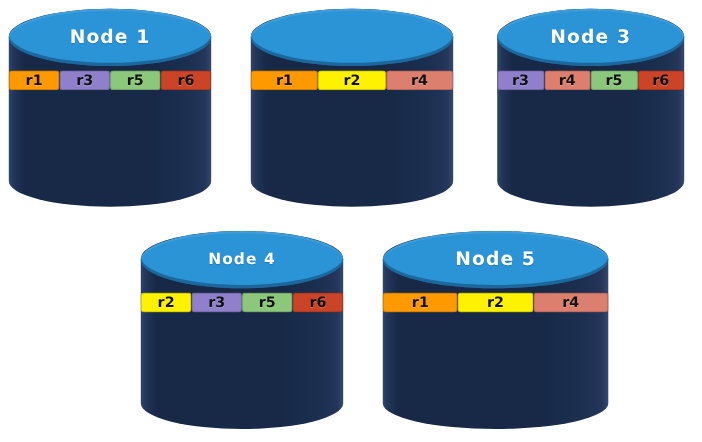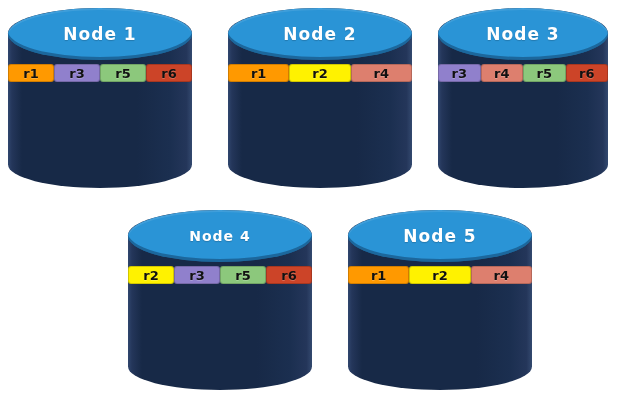--- a/index.html
+++ b/index.html
@@ -119,28 +119,27 @@
         <div class="shard" style="width: 122px; height: 18px; font-size: 13px; background: rgb(255, 153, 0);">r1</div>
         <div class="shard" style="width: 122px; height: 18px; font-size: 13px; background: rgb(144, 128, 204);">r3</div>
         <div class="shard" style="width: 122px; height: 18px; font-size: 13px; background: rgb(140, 200, 124);">r5</div>
         <div class="shard" style="width: 122px; height: 18px; font-size: 13px; background: rgb(204, 68, 40);">r6</div>
       </div>
     </div>
     <div class="node" style="left: 228px; top: 8px; width: 184px; height: 180px;">
       <div class="cyl-body"></div>
       <div class="cyl-top-rim"></div>
       <div class="cyl-top" style="background: rgb(42, 148, 214);"></div>
-      <div class="node-label" style="font-size: 17px; color: rgb(255, 255, 255);">Node  2</div>
       <div class="shards" style="top: 56px; row-gap: 6px;">
         <div class="shard" style="width: 122px; height: 18px; font-size: 13px; background: rgb(255, 153, 0);">r1</div>
         <div class="shard" style="width: 122px; height: 18px; font-size: 13px; background: rgb(255, 242, 0);">r2</div>
         <div class="shard" style="width: 122px; height: 18px; font-size: 13px; background: rgb(221, 127, 110);">r4</div>
       </div>
     </div>
-    <div class="node" style="left: 438px; top: 8px; width: 170px; height: 180px;">
+    <div class="node" style="left: 452px; top: 8px; width: 170px; height: 180px;">
       <div class="cyl-body"></div>
       <div class="cyl-top-rim"></div>
       <div class="cyl-top" style="background: rgb(42, 148, 214);"></div>
       <div class="node-label" style="font-size: 17px; color: rgb(255, 255, 255);">Node  3</div>
       <div class="shards" style="top: 56px; row-gap: 6px;">
         <div class="shard" style="width: 112px; height: 18px; font-size: 13px; background: rgb(144, 128, 204);">r3</div>
         <div class="shard" style="width: 112px; height: 18px; font-size: 13px; background: rgb(221, 127, 110);">r4</div>
         <div class="shard" style="width: 112px; height: 18px; font-size: 13px; background: rgb(140, 200, 124);">r5</div>
         <div class="shard" style="width: 112px; height: 18px; font-size: 13px; background: rgb(204, 68, 40);">r6</div>
       </div>
@@ -150,21 +149,21 @@
       <div class="cyl-top-rim"></div>
       <div class="cyl-top" style="background: rgb(42, 148, 214);"></div>
       <div class="node-label" style="font-size: 14px; color: rgb(255, 255, 255);">Node  4</div>
       <div class="shards" style="top: 56px; row-gap: 6px;">
         <div class="shard" style="width: 122px; height: 18px; font-size: 13px; background: rgb(255, 242, 0);">r2</div>
         <div class="shard" style="width: 122px; height: 18px; font-size: 13px; background: rgb(144, 128, 204);">r3</div>
         <div class="shard" style="width: 122px; height: 18px; font-size: 13px; background: rgb(140, 200, 124);">r5</div>
         <div class="shard" style="width: 122px; height: 18px; font-size: 13px; background: rgb(204, 68, 40);">r6</div>
       </div>
     </div>
-    <div class="node" style="left: 348px; top: 210px; width: 184px; height: 180px;">
+    <div class="node" style="left: 348px; top: 210px; width: 184px; height: 180px; padding-left: 21px;">
       <div class="cyl-body"></div>
       <div class="cyl-top-rim"></div>
       <div class="cyl-top" style="background: rgb(42, 148, 214);"></div>
       <div class="node-label" style="font-size: 17px; color: rgb(255, 255, 255);">Node  5</div>
       <div class="shards" style="top: 56px; row-gap: 6px;">
         <div class="shard" style="width: 122px; height: 18px; font-size: 13px; background: rgb(255, 153, 0);">r1</div>
         <div class="shard" style="width: 122px; height: 18px; font-size: 13px; background: rgb(255, 242, 0);">r2</div>
         <div class="shard" style="width: 122px; height: 18px; font-size: 13px; background: rgb(221, 127, 110);">r4</div>
       </div>
     </div>

